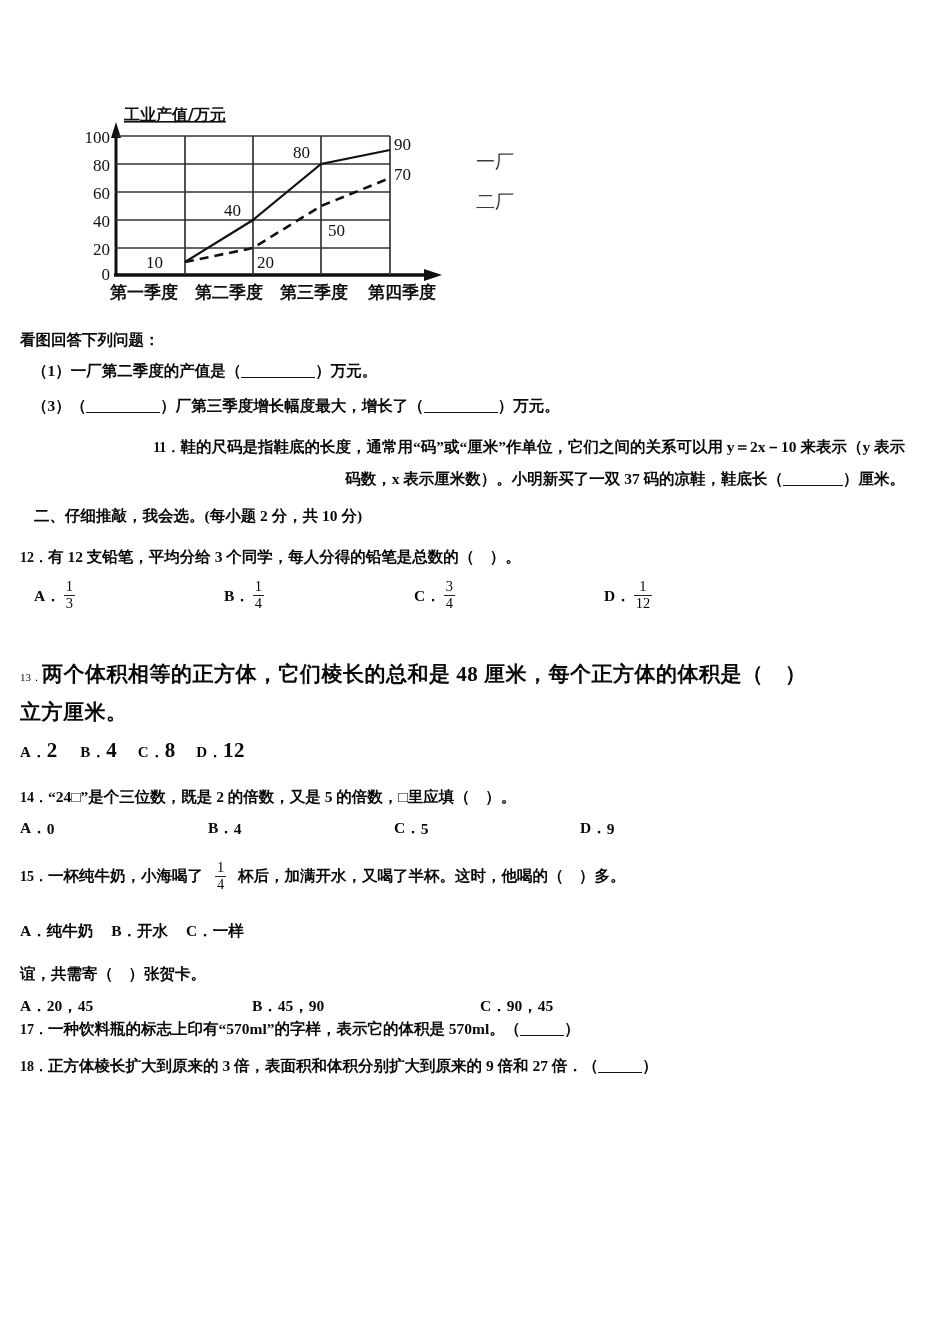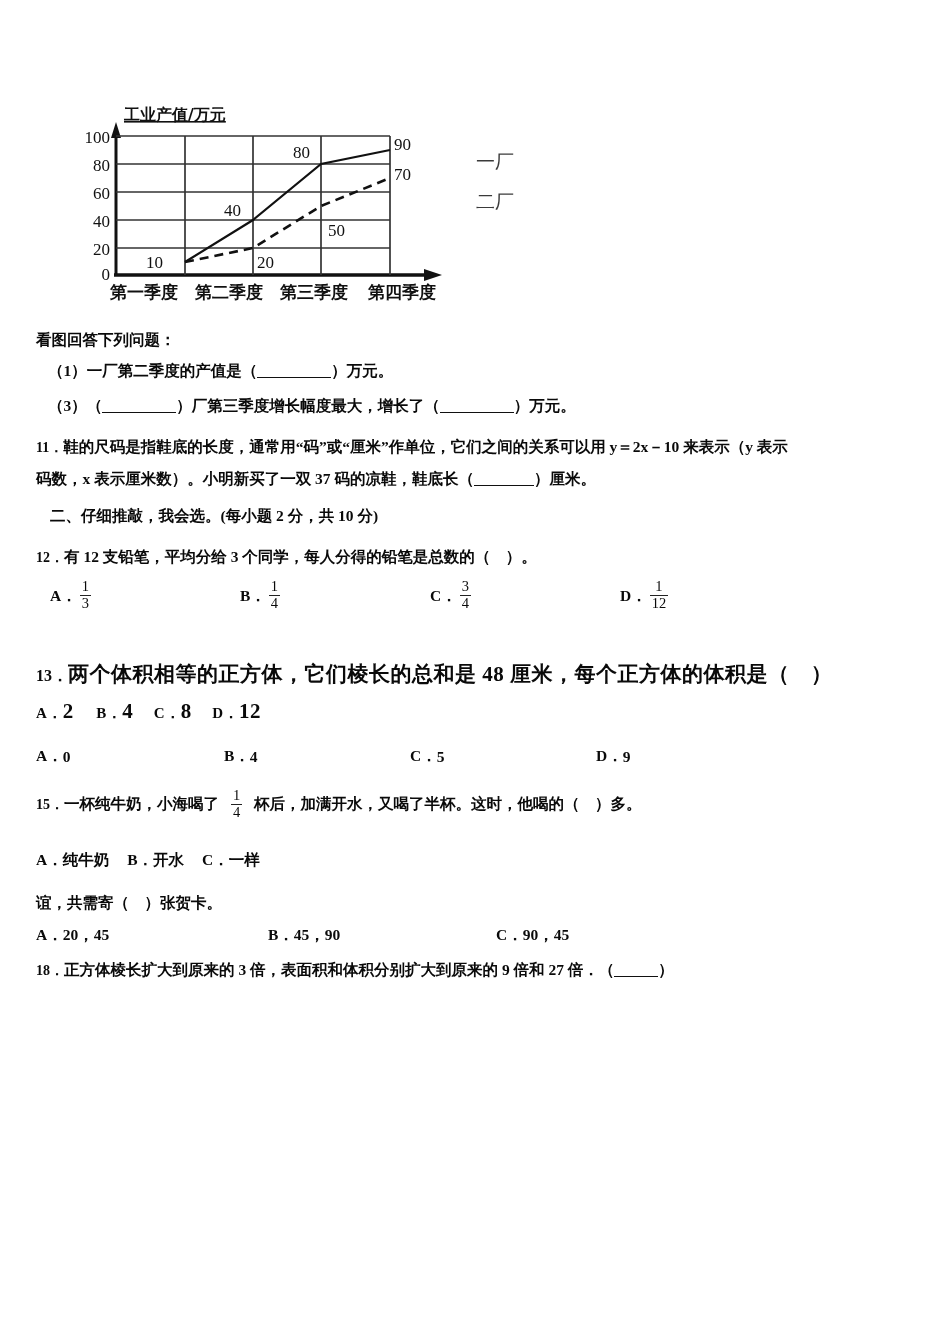--- a/index.html
+++ b/index.html
@@ -28,21 +28,21 @@
     left: 38px;
     top: 88px;
     width: 560px;
     height: 222px;
   }
   .chart-svg { display: block; }
 
   
   .body-text {
     position: absolute;
-    left: 36px;
+    left: 20px;
     top: 330px;
     width: 885px;
   }
   .prompt {
     margin-bottom: 10px;
     font-size: 15.5px;
     font-weight: bold;
   }
   .qfill {
     margin-bottom: 14px;
@@ -110,21 +110,21 @@
   .frac .num { padding: 0 2px; }
   .frac .den { padding: 0 2px; border-top: 1.3px solid #222; }
 
   
   .big-q {
     font-size: 21px;
     font-weight: bold;
     line-height: 1.85;
     letter-spacing: 0.5px;
   }
-  .big-q .qnum { font-size: 16px; font-weight: bold; letter-spacing: 0; }
+  .big-q .qnum { font-size: 11px; font-weight: normal; letter-spacing: 0; }
   .big-opts {
     font-size: 15px;
     font-weight: bold;
     letter-spacing: 0.5px;
   }
   .big-opts .bigval { font-size: 21px; }
 </style>
 </head>
 <body>
 
@@ -201,21 +201,21 @@
 
     <div class="qfill">
       <span>（1）</span><span>一厂第二季度的产值是（</span><span class="blank-long"></span><span>）万元。</span>
     </div>
 
 
     <div class="qfill">
       <span>（3）</span><span>（</span><span class="blank-long"></span><span>）厂第三季度增长幅度最大，增长了（</span><span class="blank-long"></span><span>）万元。</span>
     </div>
 
-    <div style="margin-top:14px;">
+    <div style="margin-top:14px;text-align:right;">
       <div class="q-para">
         <span class="qnum">11．</span><span>鞋的尺码是指鞋底的长度，通常用“码”或“厘米”作单位，它们之间的关系可以用 y＝2x－10 来表示（y 表示</span>
       </div>
       <div class="q-para">
         <span>码数，x 表示厘米数）。小明新买了一双 37 码的凉鞋，鞋底长（</span><span class="blank-mid"></span><span>）厘米。</span>
       </div>
     </div>
 
     <div class="section-head" style="margin-top:6px;">二、仔细推敲，我会选。(每小题 2 分，共 10 分)</div>
 
@@ -251,32 +251,36 @@
           <span class="num">1</span>
           <span class="den">12</span>
         </span>
       </div>
     </div>
 
     <div style="margin-top:42px;">
       <div class="big-q">
         <span class="qnum">13．</span><span>两个体积相等的正方体，它们棱长的总和是 48 厘米，每个正方体的体积是（　）</span>
       </div>
+      <div class="big-q">立方厘米。</div>
       <div class="big-opts" style="margin-top:6px;">
         <span><span>A．</span><span class="bigval">2</span></span>
         <span style="display:inline-block;width:14px;"></span>
         <span><span>B．</span><span class="bigval">4</span></span>
         <span style="display:inline-block;width:12px;"></span>
         <span><span>C．</span><span class="bigval">8</span></span>
         <span style="display:inline-block;width:12px;"></span>
         <span><span>D．</span><span class="bigval">12</span></span>
       </div>
     </div>
 
     <div style="margin-top:22px;">
+      <div class="q-para" style="line-height:1.6;">
+        <span class="qnum">14．</span><span>“24□”是个三位数，既是 2 的倍数，又是 5 的倍数，□里应填（　）。</span>
+      </div>
       <div class="opts" style="margin-top:8px;">
         <div class="opt" style="width:188px;">
           <span>A．</span>
             <span>0</span>
         </div>
         <div class="opt" style="width:186px;">
           <span>B．</span>
             <span>4</span>
         </div>
         <div class="opt" style="width:186px;">
@@ -327,19 +331,22 @@
             <span>45，90</span>
         </div>
         <div class="opt">
           <span>C．</span>
             <span>90，45</span>
         </div>
       </div>
     </div>
 
 
+    <div class="q-para" style="line-height:1.6;">
+      <span class="qnum">17．</span><span>一种饮料瓶的标志上印有“570ml”的字样，表示它的体积是 570ml。（</span><span class="blank-short"></span><span>）</span>
+    </div>
 
     <div class="q-para" style="line-height:1.6; margin-top:12px;">
       <span class="qnum">18．</span><span>正方体棱长扩大到原来的 3 倍，表面积和体积分别扩大到原来的 9 倍和 27 倍．（</span><span class="blank-short"></span><span>）</span>
     </div>
 
   </div>
 </div>
 
 </body></html>

